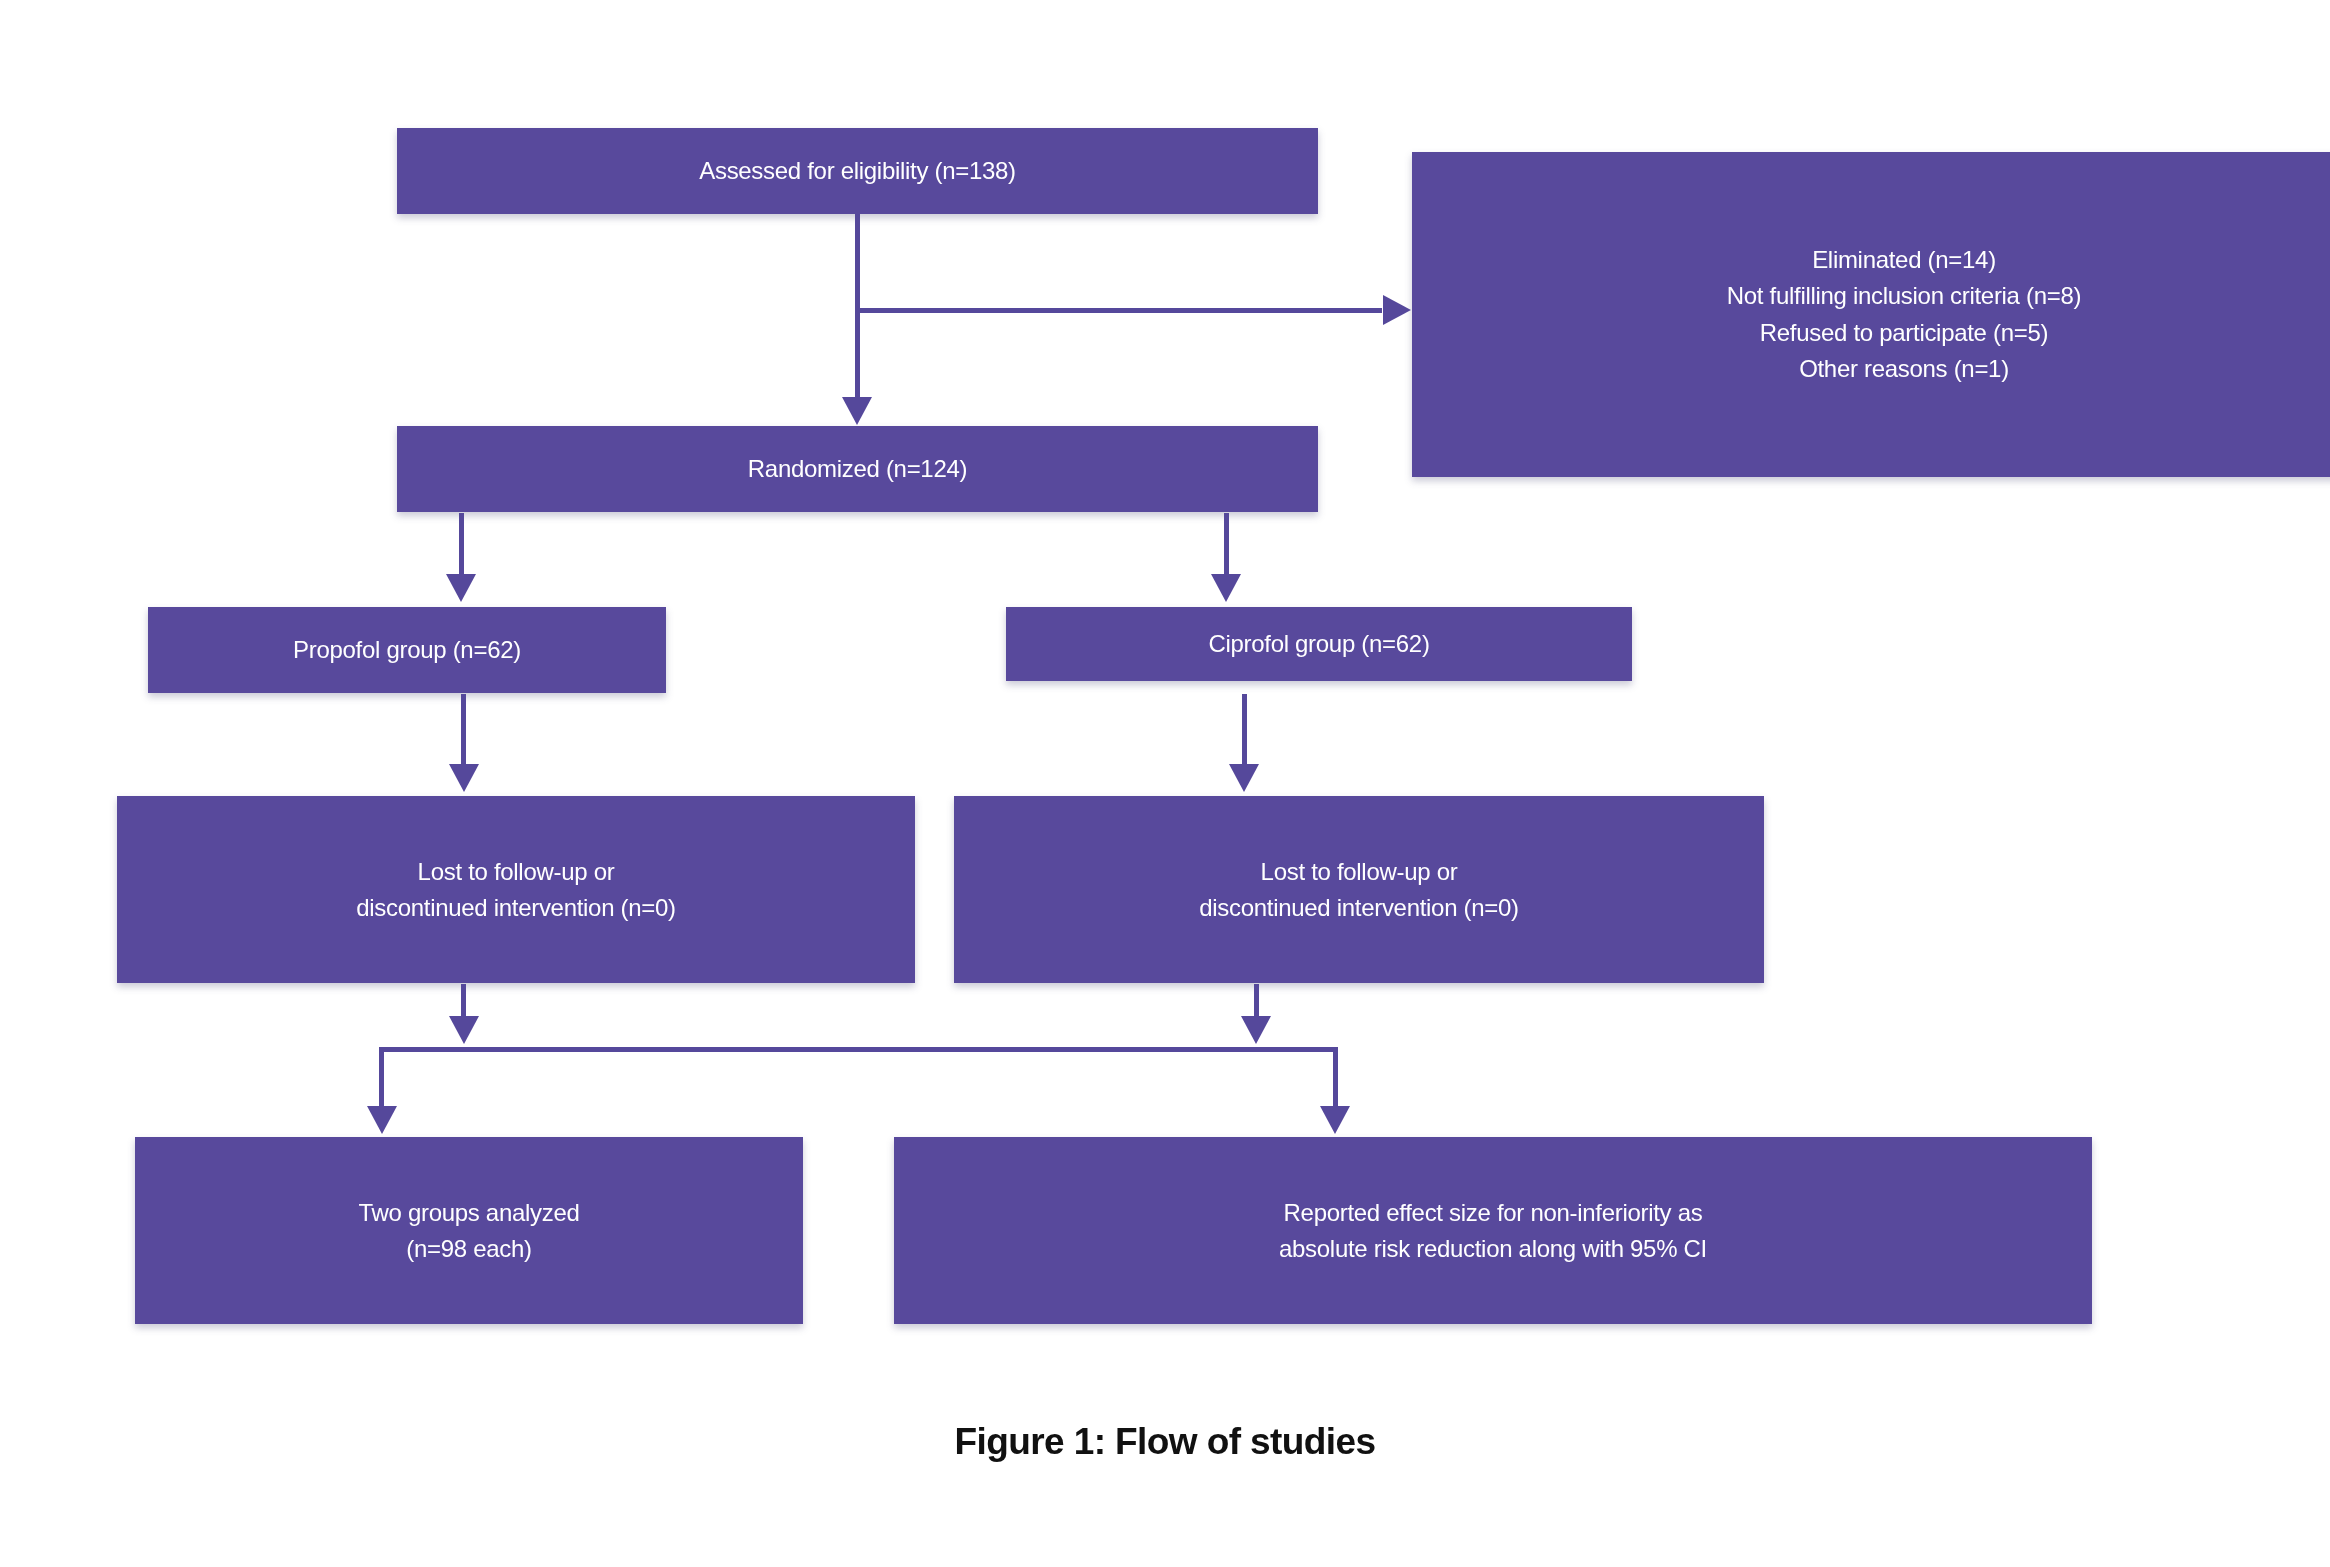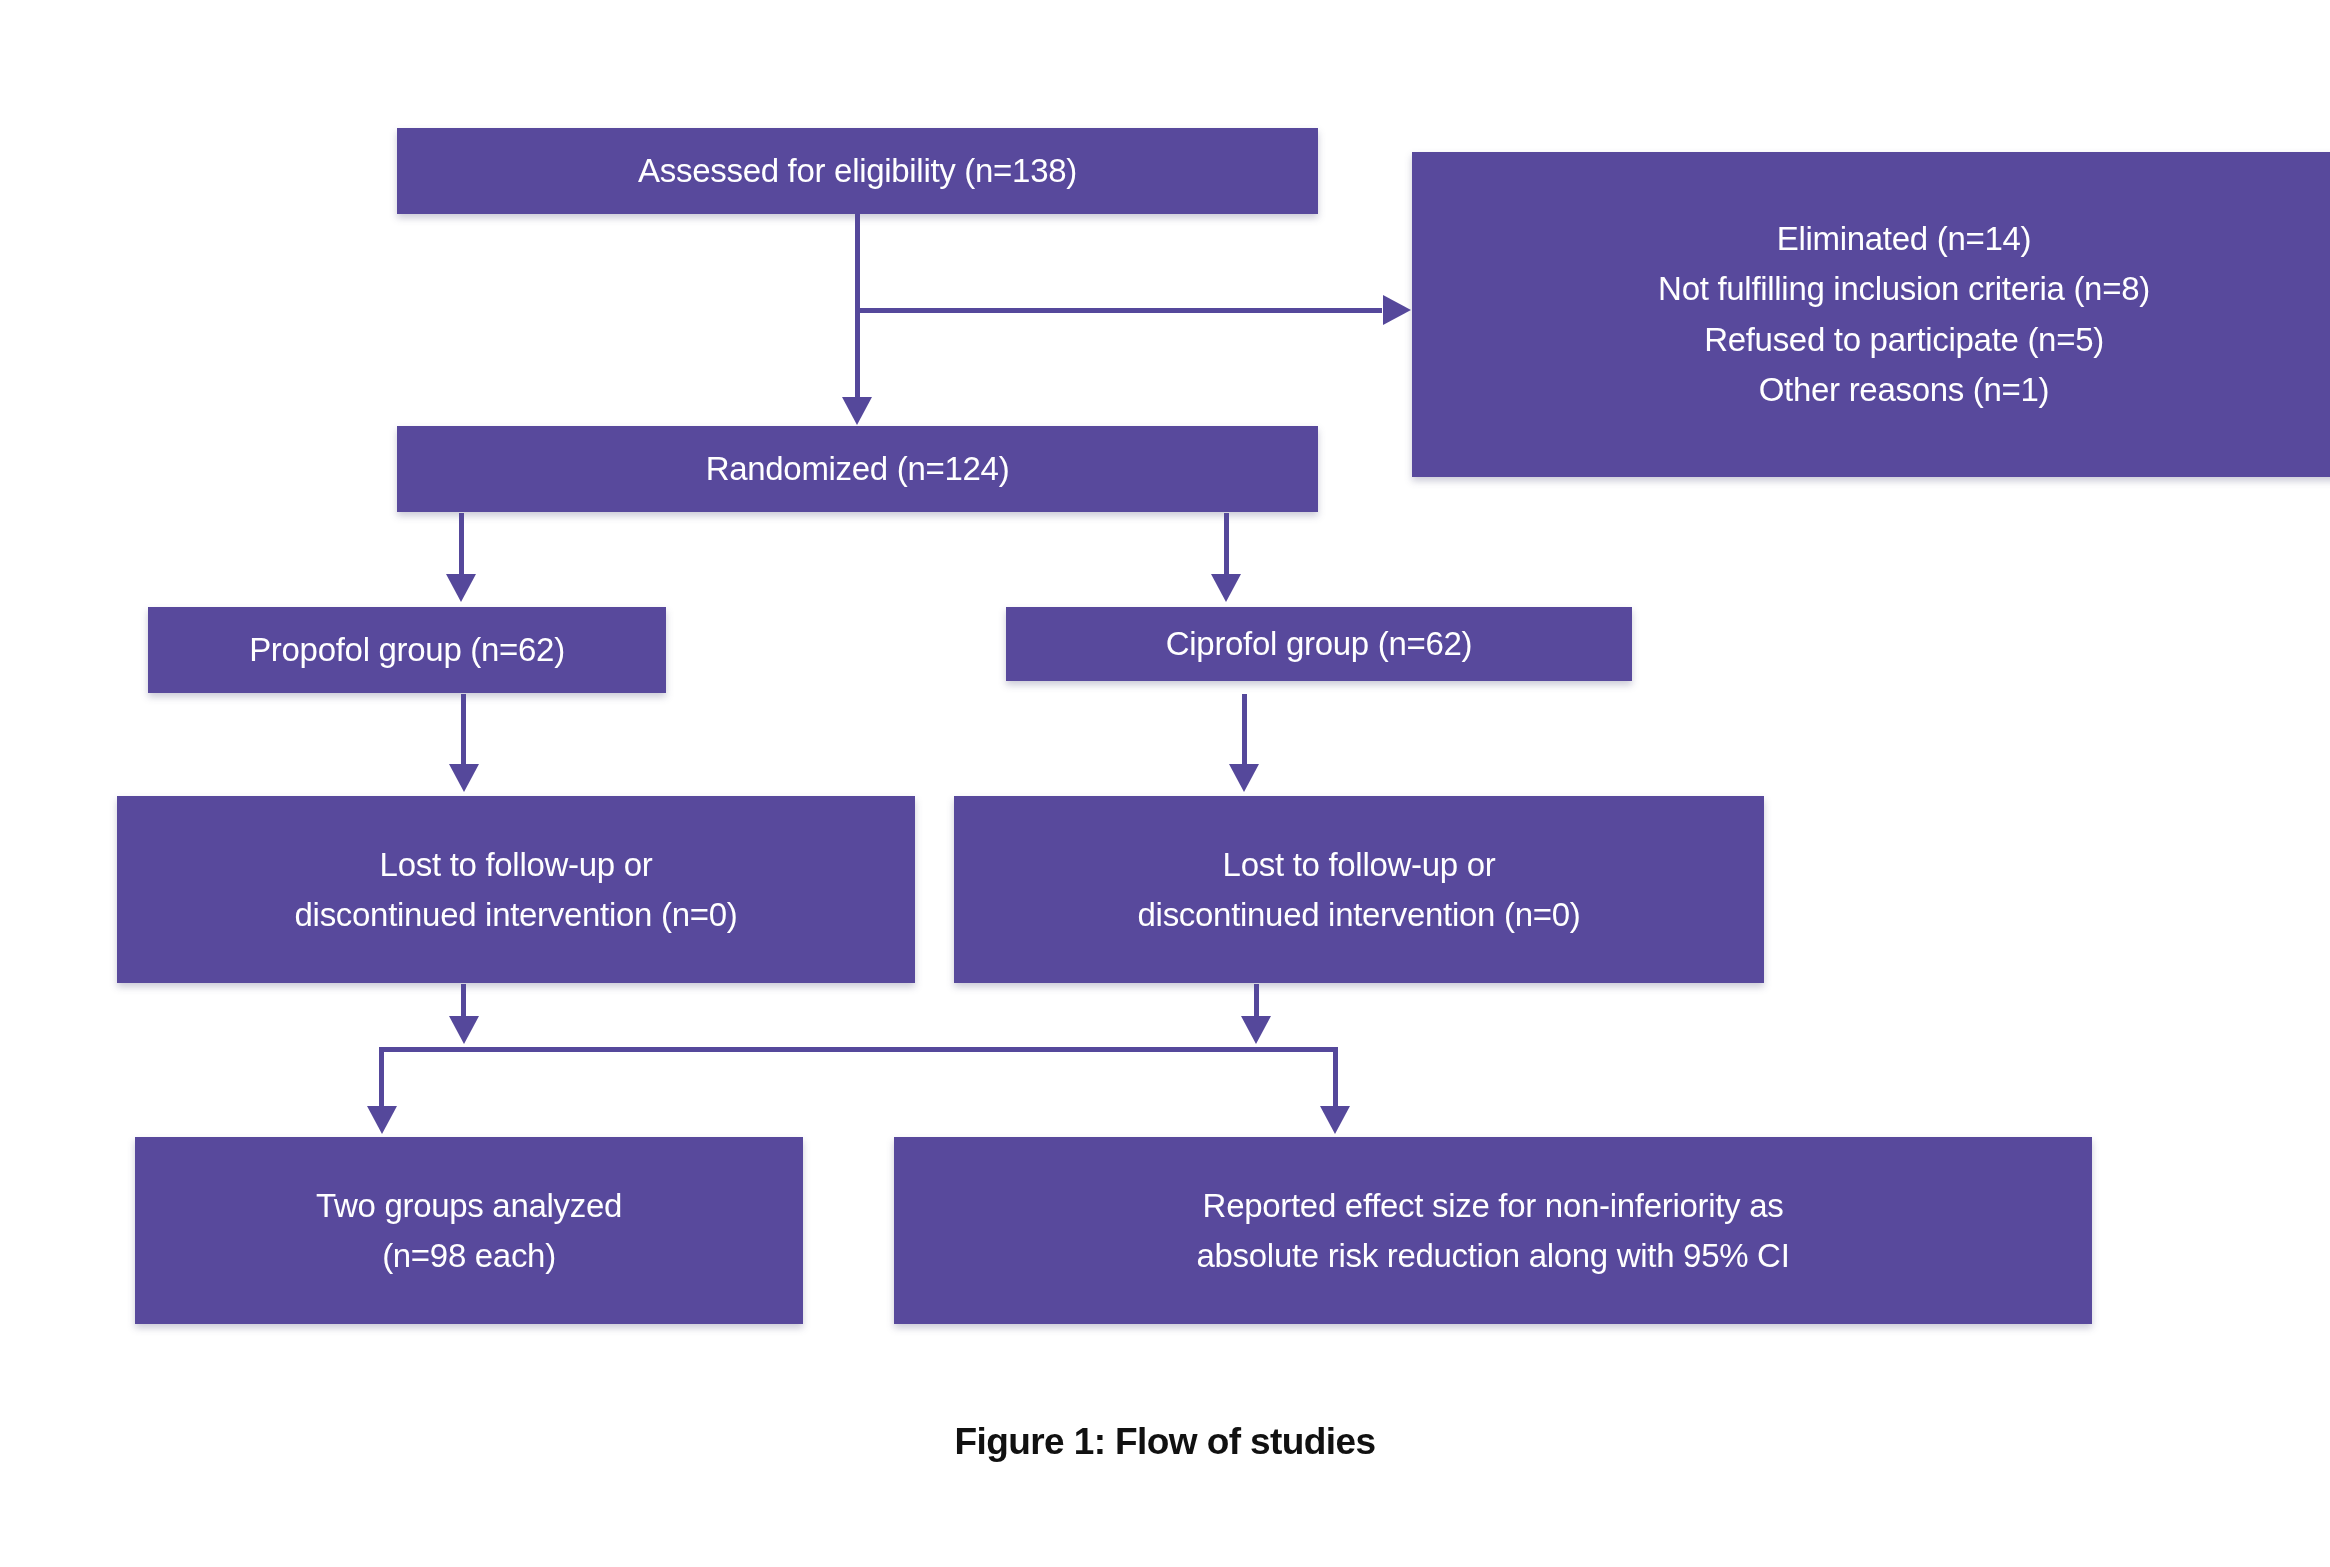--- a/index.html
+++ b/index.html
@@ -21,21 +21,21 @@
   }
   .box{
     position:absolute;
     background:var(--box-fill);
     color:var(--box-text);
     display:flex;
     flex-direction:column;
     align-items:center;
     justify-content:center;
     text-align:left;
-    font-size:33px;
+    font-size:24px;
     font-weight:400;
     letter-spacing:-0.3px;
     line-height:1.5;
     box-shadow:0 4.2px 7.2px rgba(70,70,110,0.28);
   }
   .box .line{display:block;}
   .vline,.hline{
     position:absolute;
     background:var(--connector);
   }

